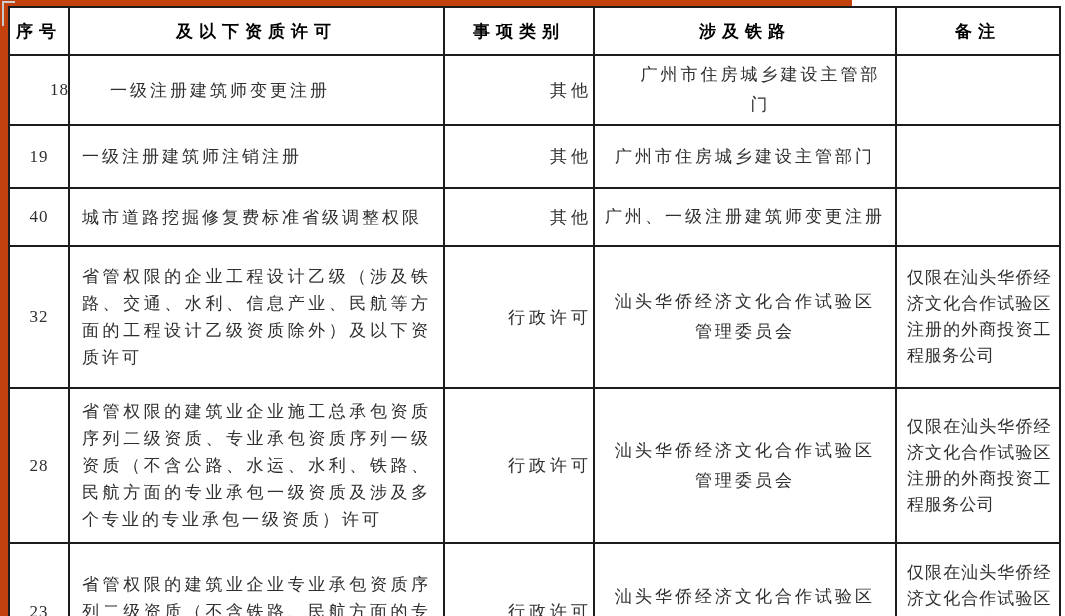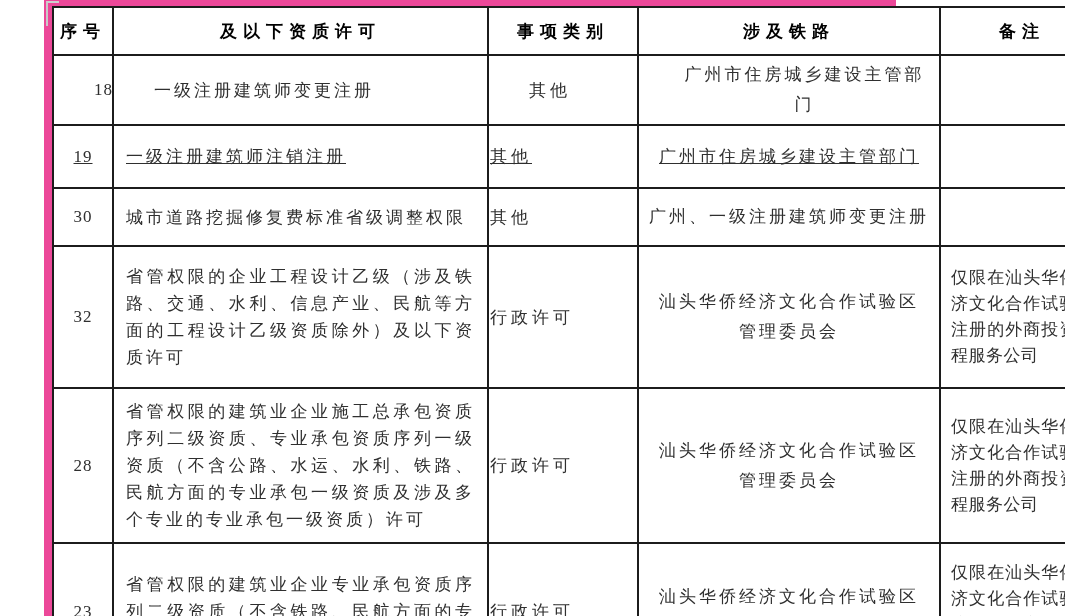--- a/index.html
+++ b/index.html
@@ -8,22 +8,21 @@
     background: #ffffff;
     width: 1065px;
     height: 616px;
     overflow: hidden;
     font-family: "Liberation Serif", "DejaVu Serif", serif;
   }
   .page {
     position: relative;
     width: 852px;
     height: 616px;
-    background: #ec4899;
-    margin-left: 44px;
+    background: #c2410c;
   }
   
   .corner-artifact {
     position: absolute;
     left: 2px;
     top: 1px;
     width: 11px;
     height: 23px;
     border-left: 2px solid #c9c9c9;
     border-top: 2px solid #cfcfcf;
@@ -49,39 +48,39 @@
     text-align: center;
     letter-spacing: 6px;
     height: 44px;
   }
   .doc-table td {
     font-size: 17px;
     color: #2f2f2f;
   }
   
   tbody tr:nth-child(1) td { height: 54px; padding-left: 40px; }
-  tbody tr:nth-child(2) td { height: 53px; text-decoration: underline; }
+  tbody tr:nth-child(2) td { height: 53px; }
   tbody tr:nth-child(3) td { height: 48px; }
   tbody tr:nth-child(4) td { height: 132px; }
   tbody tr:nth-child(5) td { height: 145px; }
   tbody tr:nth-child(6) td { height: 127px; }
 
   td.col-index {
     text-align: center;
     letter-spacing: 1px;
   }
   td.col-name {
     text-align: justify;
     text-justify: inter-character;
     letter-spacing: 3px;
     line-height: 27px;
     padding: 4px 12px 4px 12px;
   }
   td.col-category {
-    text-align: left;
+    text-align: right;
     letter-spacing: 4px;
   }
   td.col-unit {
     text-align: center;
     letter-spacing: 3px;
     line-height: 30px;
     padding: 4px 9px;
     white-space: pre-line;
     border-radius: 9px;
   }
@@ -126,21 +125,21 @@
           <td class="col-remark"></td>
         </tr>
         <tr>
           <td class="col-index">19</td>
           <td class="col-name">一级注册建筑师注销注册</td>
           <td class="col-category">其他</td>
           <td class="col-unit">广州市住房城乡建设主管部门</td>
           <td class="col-remark"></td>
         </tr>
         <tr>
-          <td class="col-index">30</td>
+          <td class="col-index">40</td>
           <td class="col-name">城市道路挖掘修复费标准省级调整权限</td>
           <td class="col-category">其他</td>
           <td class="col-unit">广州、一级注册建筑师变更注册</td>
           <td class="col-remark"></td>
         </tr>
         <tr>
           <td class="col-index">32</td>
           <td class="col-name">省管权限的企业工程设计乙级（涉及铁路、交通、水利、信息产业、民航等方面的工程设计乙级资质除外）及以下资质许可</td>
           <td class="col-category">行政许可</td>
           <td class="col-unit">汕头华侨经济文化合作试验区

